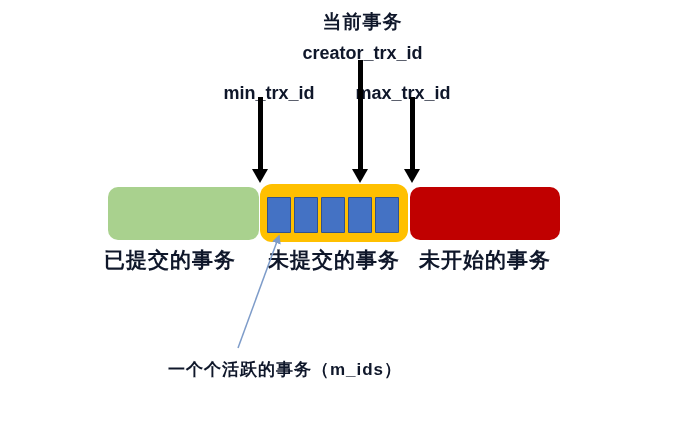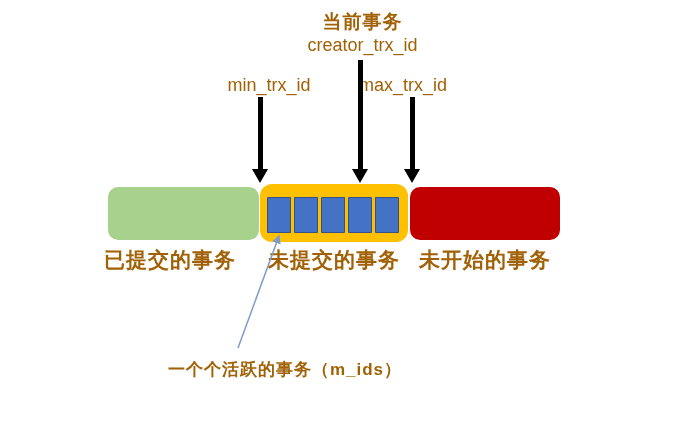--- a/index.html
+++ b/index.html
@@ -1,26 +1,26 @@
 <!DOCTYPE html>
 <html><head>
 <meta charset="utf-8">
 <style>
   html,body { margin:0; padding:0; background:#ffffff; }
   .canvas {
     position: relative;
     width: 700px; height: 434px;
     background: #ffffff;
     font-family: "Liberation Sans", sans-serif;
-    color: #a16207;
+    color: #0f172a;
     overflow: hidden;
   }
   .ann { position: absolute; text-align: center; line-height: 1.25; }
   .cn  { font-weight: 600; font-size: 19px; letter-spacing: 1px; }
-  .latin { font-weight: 400; font-size: 18px; letter-spacing: 0; }
+  .latin { font-weight: 700; font-size: 18px; letter-spacing: 0; margin-top: 8px; }
 
   .ann-current { left: 270px; top: 10px; width: 185px; }
   .ann-min { left: 210px; top: 74px; width: 118px; }
   .ann-max { left: 344px; top: 74px; width: 118px; }
 
   
   .arrow { position: absolute; }
   .arrow .shaft { position: absolute; width: 5px; background: #000; }
   .arrow .head {
     position: absolute; width: 0; height: 0;

